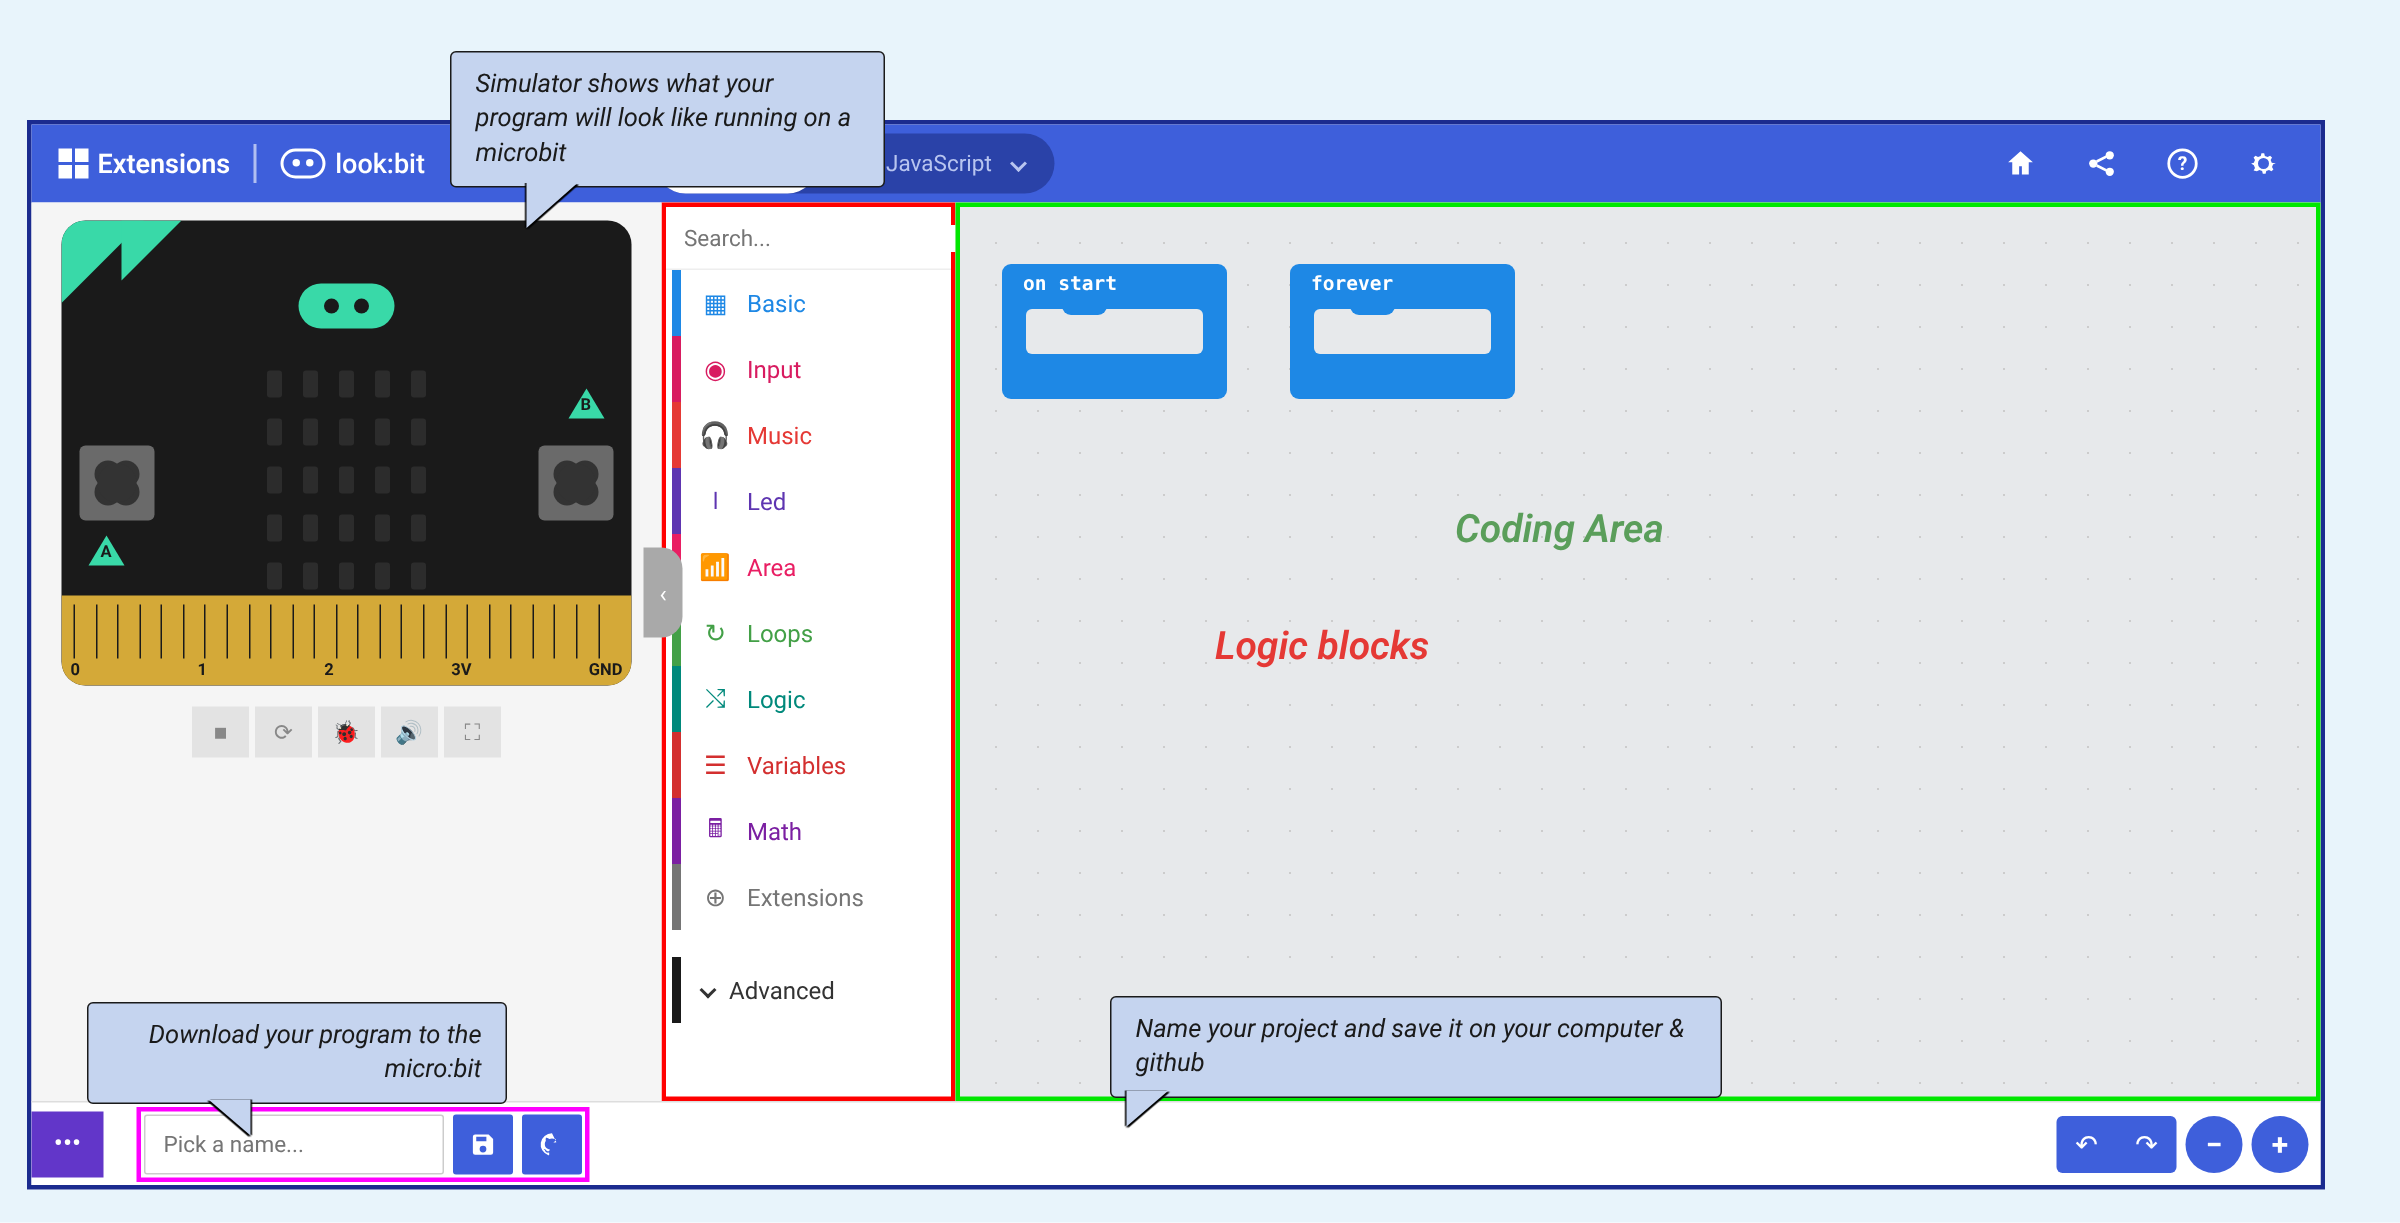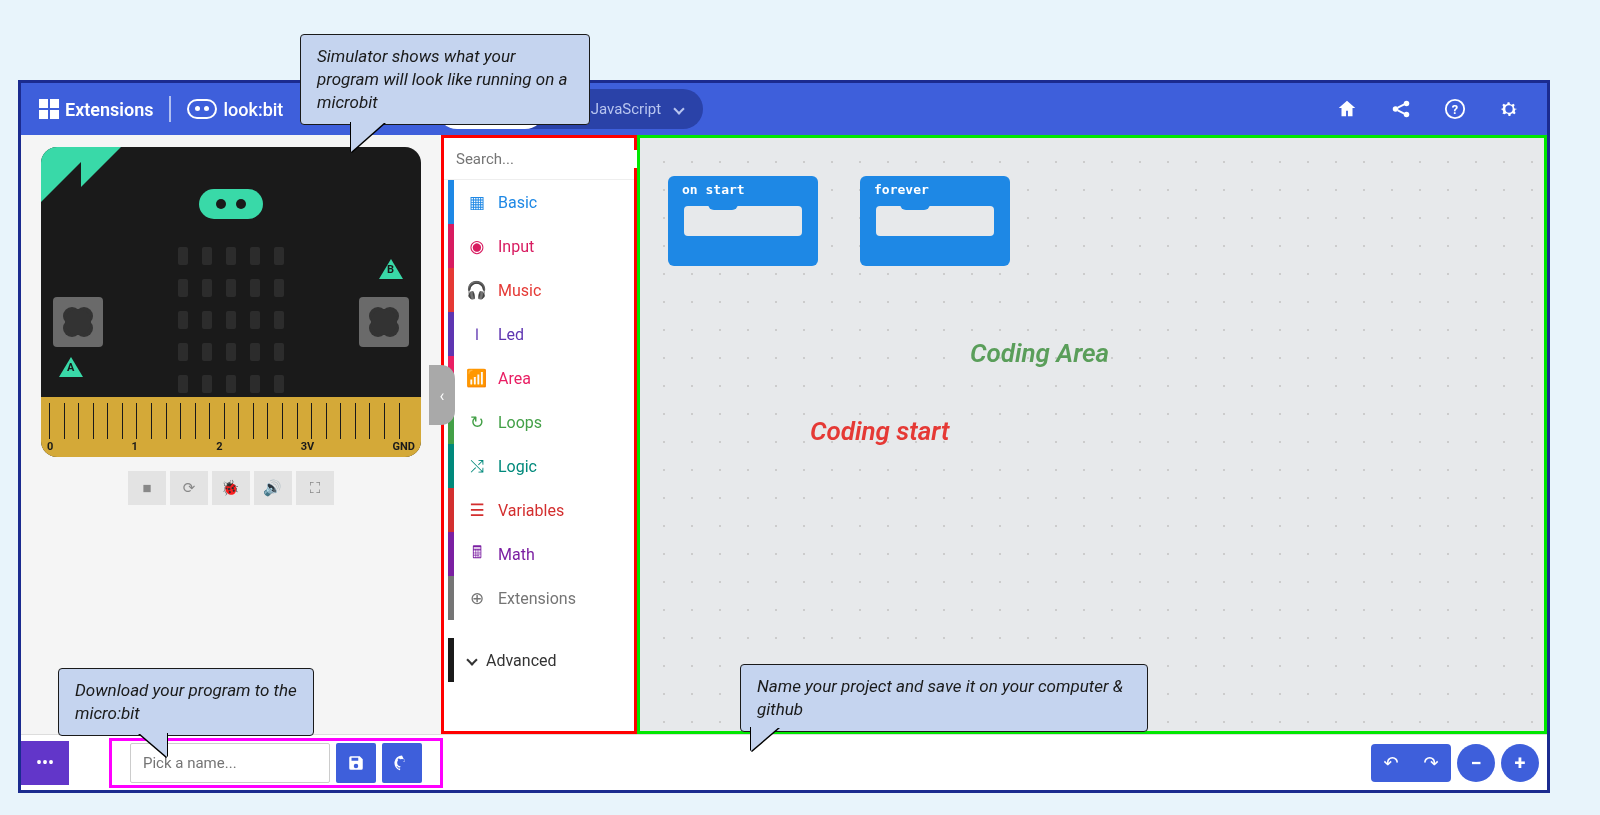--- a/index.html
+++ b/index.html
@@ -73,34 +73,34 @@
   .block::before{content:"";position:absolute;top:30px;left:16px;width:118px;height:30px;background:#e7e9eb;border-radius:4px;}
   .block::after{content:"";position:absolute;top:24px;left:40px;width:30px;height:10px;background:#1e88e5;border-radius:0 0 6px 6px;}
   .block .lbl{position:absolute;top:6px;left:14px;color:#ffffff;font-family:monospace;font-size:13px;font-weight:600;}
   .block.b1{left:28px;top:38px;} .block.b2{left:220px;top:38px;}
   .anno-area{position:absolute;top:200px;left:330px;color:#5a9e5a;font-size:26px;font-style:italic;font-weight:600;}
   .anno-blocks{position:absolute;top:278px;left:170px;color:#e53935;font-size:26px;font-style:italic;font-weight:600;}
   
   .footer { height: 56px; background: #fff; border-top: 1px solid #ddd; display: flex; align-items: center; padding: 0 8px; gap: 10px; }
   .dl-btn { height: 44px; background: #6236c9; color: #fff; border: none; border-radius: 2px; display: flex; align-items: center; padding: 0 60px 0 70px; font-size: 17px; font-weight: 600; gap: 10px; cursor: pointer; position:relative;}
   .dl-more { height: 44px; width: 48px; background: #6236c9; color: #fff; border: none; font-size: 18px; cursor:pointer; margin-left:-8px;}
-  .name-box { display: flex; align-items: center; border: 3px solid #ff00ff; height: 50px; margin-left: 30px; padding: 0 18px;}
+  .name-box { display: flex; align-items: center; border: 3px solid #ff00ff; height: 50px; margin-left: 12px; padding: 0 2px;}
   .name-input { height: 40px; border: 1px solid #ccc; border-radius: 2px; padding: 0 12px; font-size: 15px; width: 200px; outline:none;}
   .sq-btn { width: 40px; height: 40px; background: #3e5fdb; color: #fff; border: none; margin-left: 6px; cursor: pointer; display:flex;align-items:center;justify-content:center; border-radius:2px;}
   .sq-btn svg{width:18px;height:18px;fill:#fff;}
   .ftr-right { margin-left: auto; display: flex; gap: 6px; }
   .undo-grp { display: flex; background: #3e5fdb; border-radius: 4px; height: 38px; }
   .undo-grp button { width: 40px; background: transparent; border:none; color:#fff; cursor:pointer; font-size:18px;}
   .zoom-grp { display: flex; gap: 6px; }
   .zoom-grp button { width: 38px; height: 38px; background: #3e5fdb; border:none; border-radius:50%; color:#fff; cursor:pointer; font-size:20px; font-weight:700;}
   
   .callout { position: absolute; background: #c5d4ef; border: 1.5px solid #1a1a1a; border-radius: 4px; padding: 10px 16px; font-size: 17px; font-style: italic; line-height: 1.35; color: #1a1a1a; z-index: 50; }
   .callout.sim { left: 300px; top: 34px; width: 290px; }
   .callout.sim::after{content:"";position:absolute;bottom:-28px;left:50px;width:0;height:0;border-top:30px solid #c5d4ef;border-right:34px solid transparent;filter:drop-shadow(1px 1px 0 #000) drop-shadow(-1px 0 0 #000);}
-  .callout.dl { left: 58px; top: 668px; width: 256px; }
+  .callout.dl { left: 58px; top: 668px; width: 280px; text-align: right; }
   .callout.dl::after{content:"";position:absolute;bottom:-22px;left:80px;width:0;height:0;border-top:24px solid #c5d4ef;border-left:28px solid transparent;filter:drop-shadow(-1px 1px 0 #000) drop-shadow(1px 0 0 #000);}
   .callout.name { left: 740px; top: 664px; width: 408px; }
   .callout.name::after{content:"";position:absolute;bottom:-20px;left:10px;width:0;height:0;border-top:24px solid #c5d4ef;border-right:28px solid transparent;filter:drop-shadow(1px 1px 0 #000) drop-shadow(-1px 0 0 #000);}
   .pin-row{position:absolute;bottom:0;left:0;right:0;height:60px;display:flex;justify-content:space-between;padding:0 6px 4px;}
   .pin-lbl{font-size:11px;font-weight:700;color:#1a1a1a;align-self:flex-end;}
   .pin-strip{position:absolute;bottom:18px;left:8px;right:8px;height:36px;display:flex;}
   .pin-strip div{flex:1;border-left:1px solid #1a1a1a;}
 </style>
 </head>
 <body>
@@ -326,21 +326,21 @@
     </div>
 
     <div class="workspace">
       <div class="block b1">
           <span class="lbl">on start</span>
         </div>
       <div class="block b2">
           <span class="lbl">forever</span>
         </div>
       <div class="anno-area">Coding Area</div>
-      <div class="anno-blocks">Coding start</div>
+      <div class="anno-blocks">Logic blocks</div>
     </div>
   </div>
 
   <div class="footer">
     <button class="dl-more">•••</button>
 
     <div class="name-box">
       <input class="name-input" placeholder="Pick a name..." style="">
       <button class="sq-btn">
           <svg viewBox="0 0 24 24">

